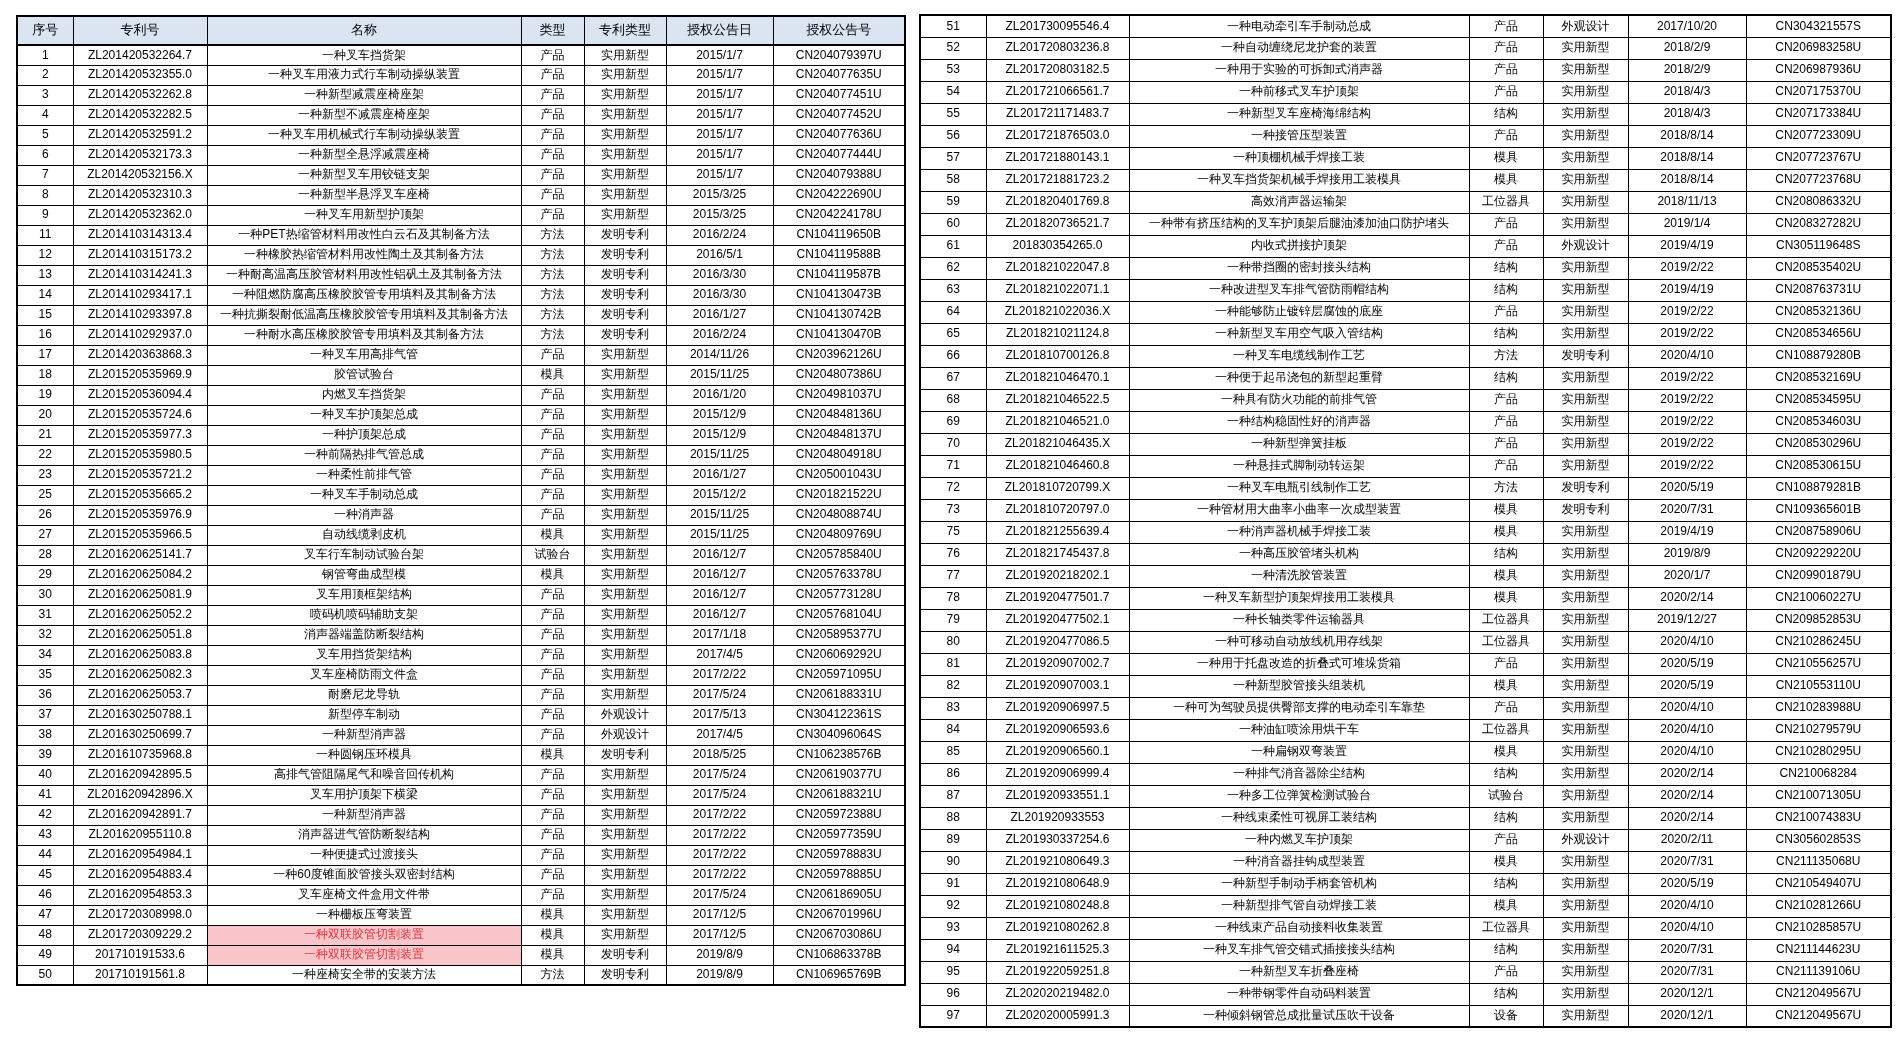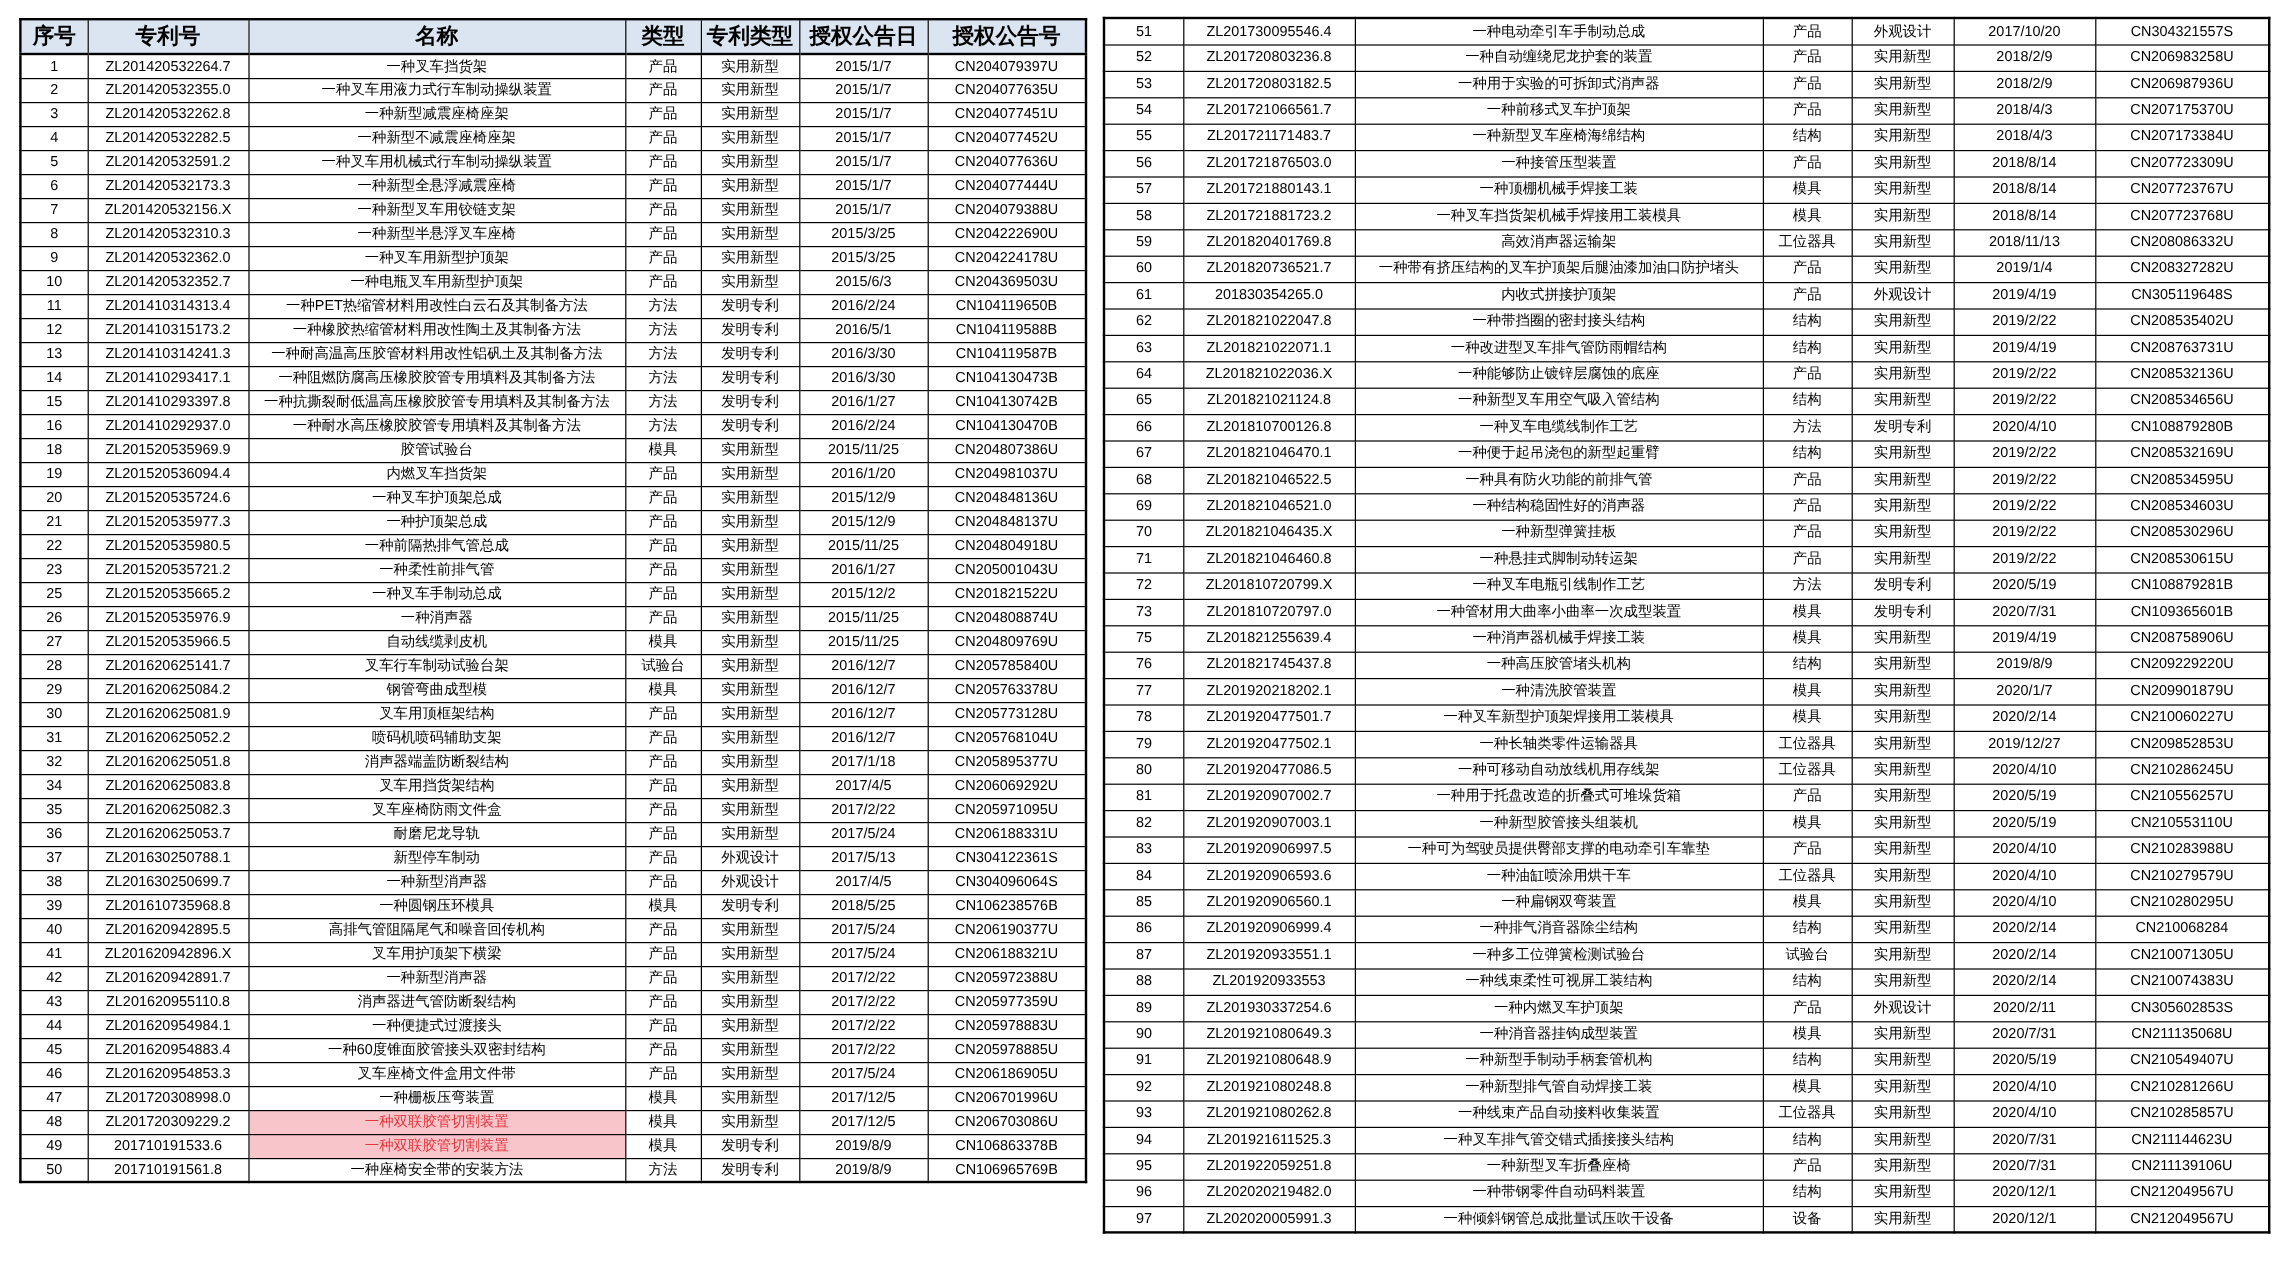--- a/index.html
+++ b/index.html
@@ -25,22 +25,22 @@
     vertical-align: middle;
     white-space: nowrap;
     overflow: hidden;
     padding: 0 2px;
     font-size: 12px;
     color: var(--text-color, #000000);
     line-height: 1.1;
   }
   .tbl thead th {
     background: var(--header-bg, #dbe5f1);
-    font-weight: bold;
-    font-size: 18px;
+    font-weight: normal;
+    font-size: 13px;
     height: 27px;
     border-bottom-width: 2px;
   }
   .tbl-left tbody tr  { height: 20px; }
   .tbl-right tbody tr { height: 22px; }
   td.hl {
     background: var(--highlight-bg, #f8c6ca);
     color: var(--highlight-text, #e0353d);
     margin-left: 33px;
   }
@@ -146,29 +146,20 @@
         <tr>
           <td>9</td>
           <td>ZL201420532362.0</td>
           <td>一种叉车用新型护顶架</td>
           <td>产品</td>
           <td>实用新型</td>
           <td>2015/3/25</td>
           <td>CN204224178U</td>
         </tr>
         <tr>
-          <td>10</td>
-          <td>ZL201420532352.7</td>
-          <td>一种电瓶叉车用新型护顶架</td>
-          <td>产品</td>
-          <td>实用新型</td>
-          <td>2015/6/3</td>
-          <td>CN204369503U</td>
-        </tr>
-        <tr>
           <td>11</td>
           <td>ZL201410314313.4</td>
           <td>一种PET热缩管材料用改性白云石及其制备方法</td>
           <td>方法</td>
           <td>发明专利</td>
           <td>2016/2/24</td>
           <td>CN104119650B</td>
         </tr>
         <tr>
           <td>12</td>
@@ -207,20 +198,29 @@
           <td>CN104130742B</td>
         </tr>
         <tr>
           <td>16</td>
           <td>ZL201410292937.0</td>
           <td>一种耐水高压橡胶胶管专用填料及其制备方法</td>
           <td>方法</td>
           <td>发明专利</td>
           <td>2016/2/24</td>
           <td>CN104130470B</td>
+        </tr>
+        <tr>
+          <td>17</td>
+          <td>ZL201420363868.3</td>
+          <td>一种叉车用高排气管</td>
+          <td>产品</td>
+          <td>实用新型</td>
+          <td>2014/11/26</td>
+          <td>CN203962126U</td>
         </tr>
         <tr>
           <td>18</td>
           <td>ZL201520535969.9</td>
           <td>胶管试验台</td>
           <td>模具</td>
           <td>实用新型</td>
           <td>2015/11/25</td>
           <td>CN204807386U</td>
         </tr>

